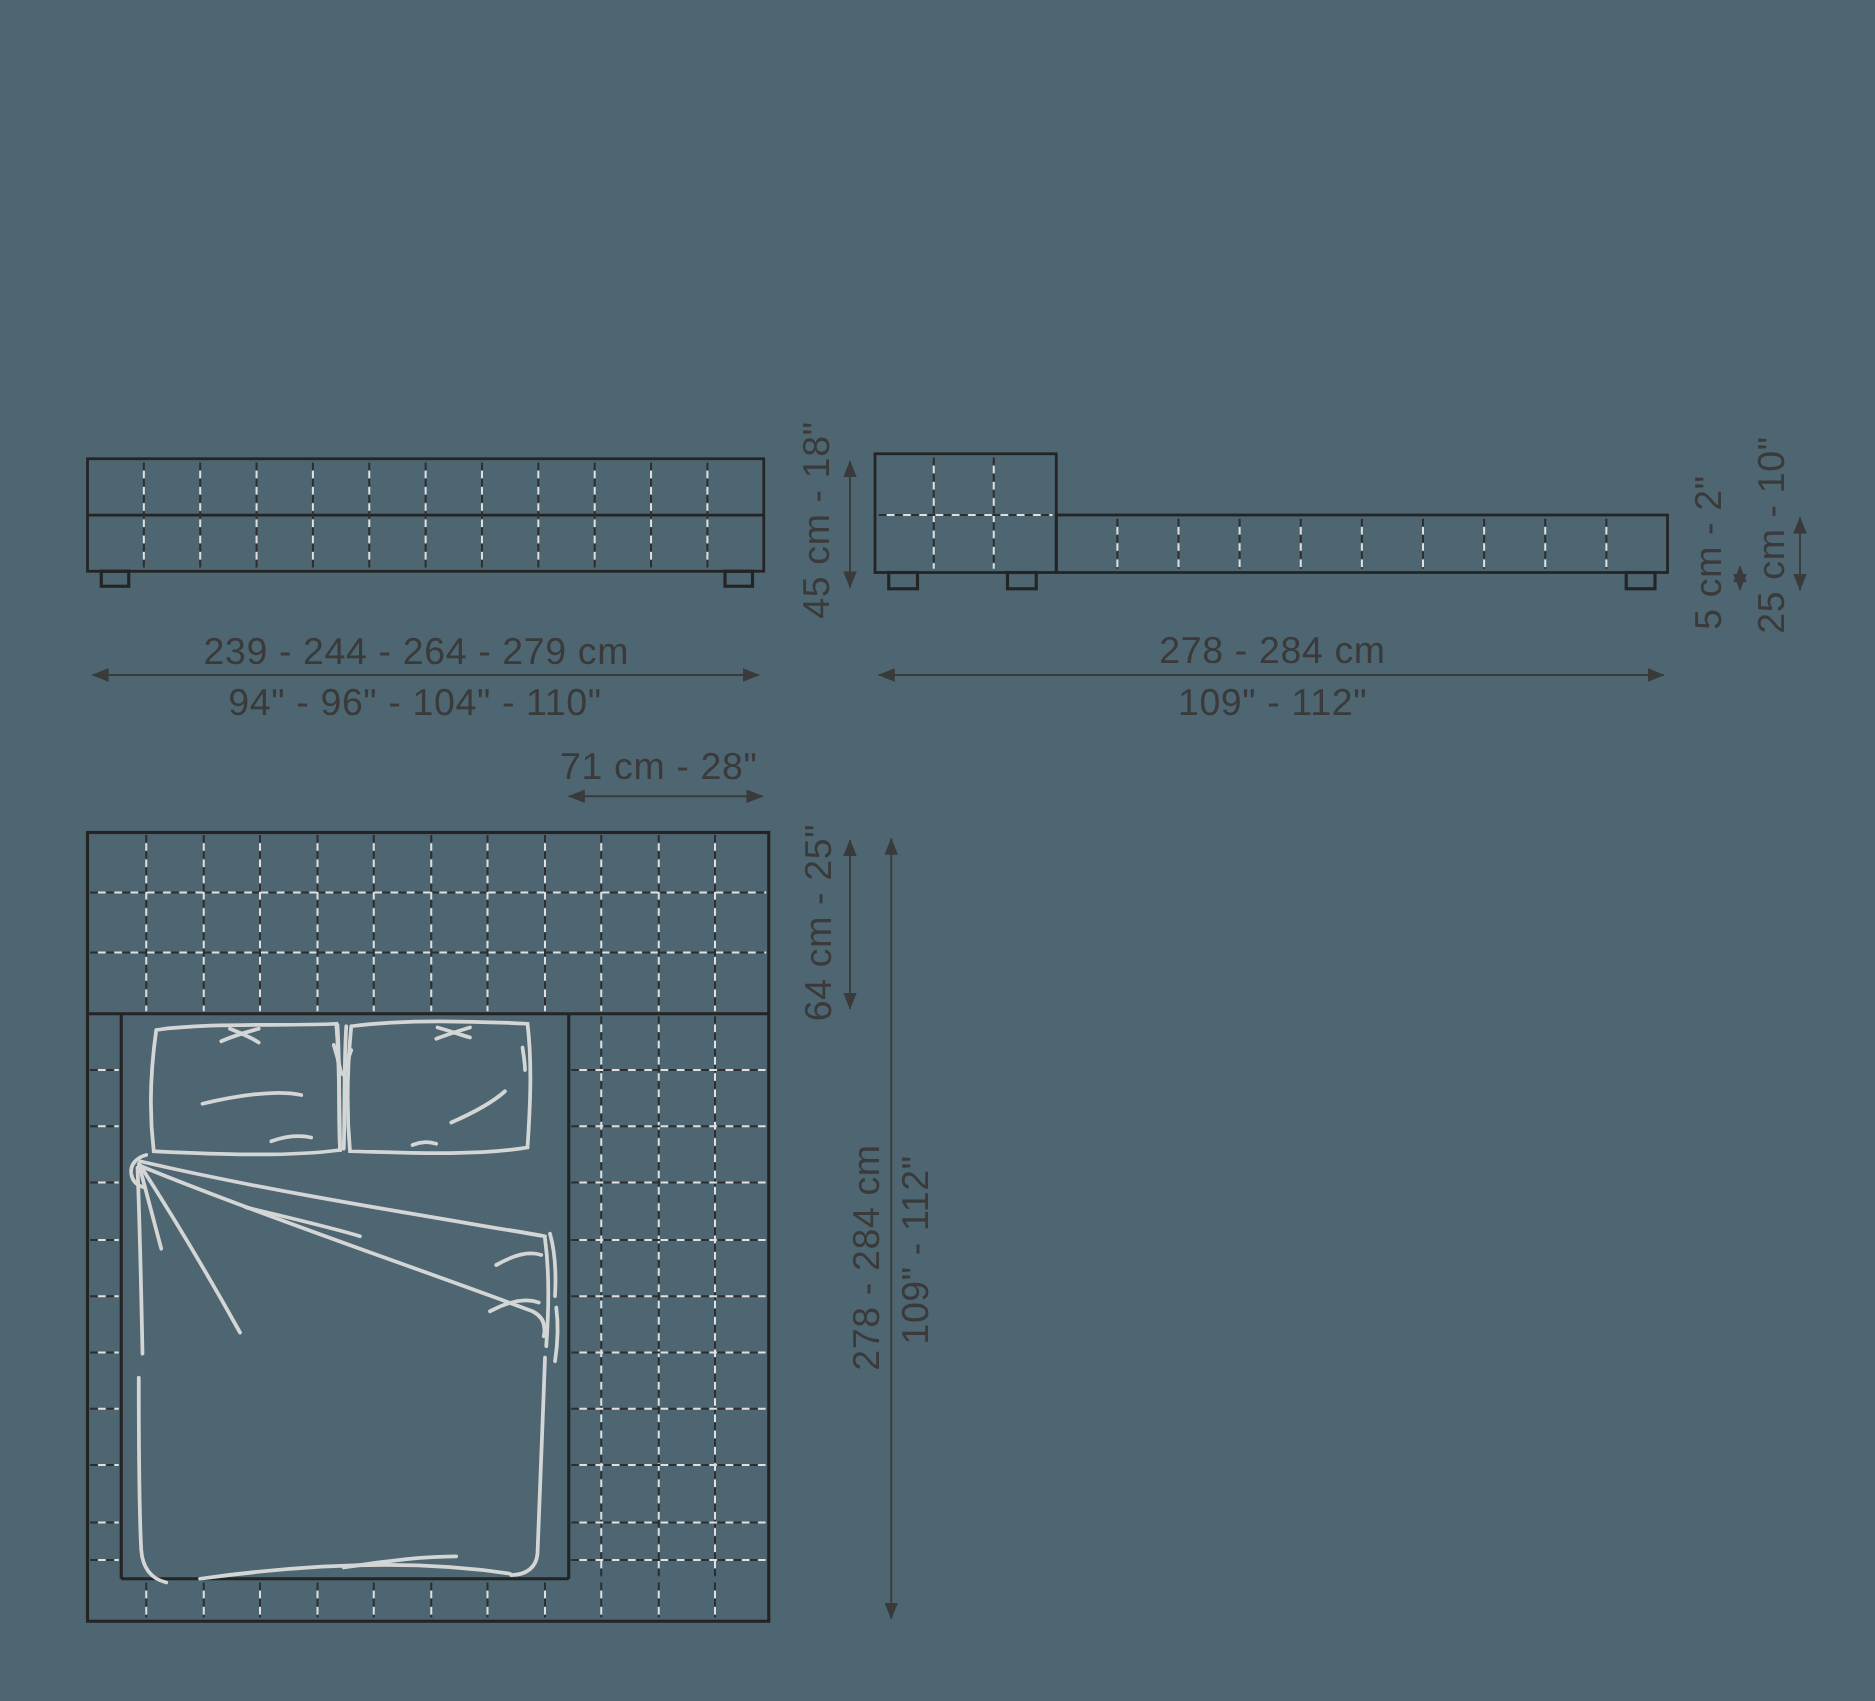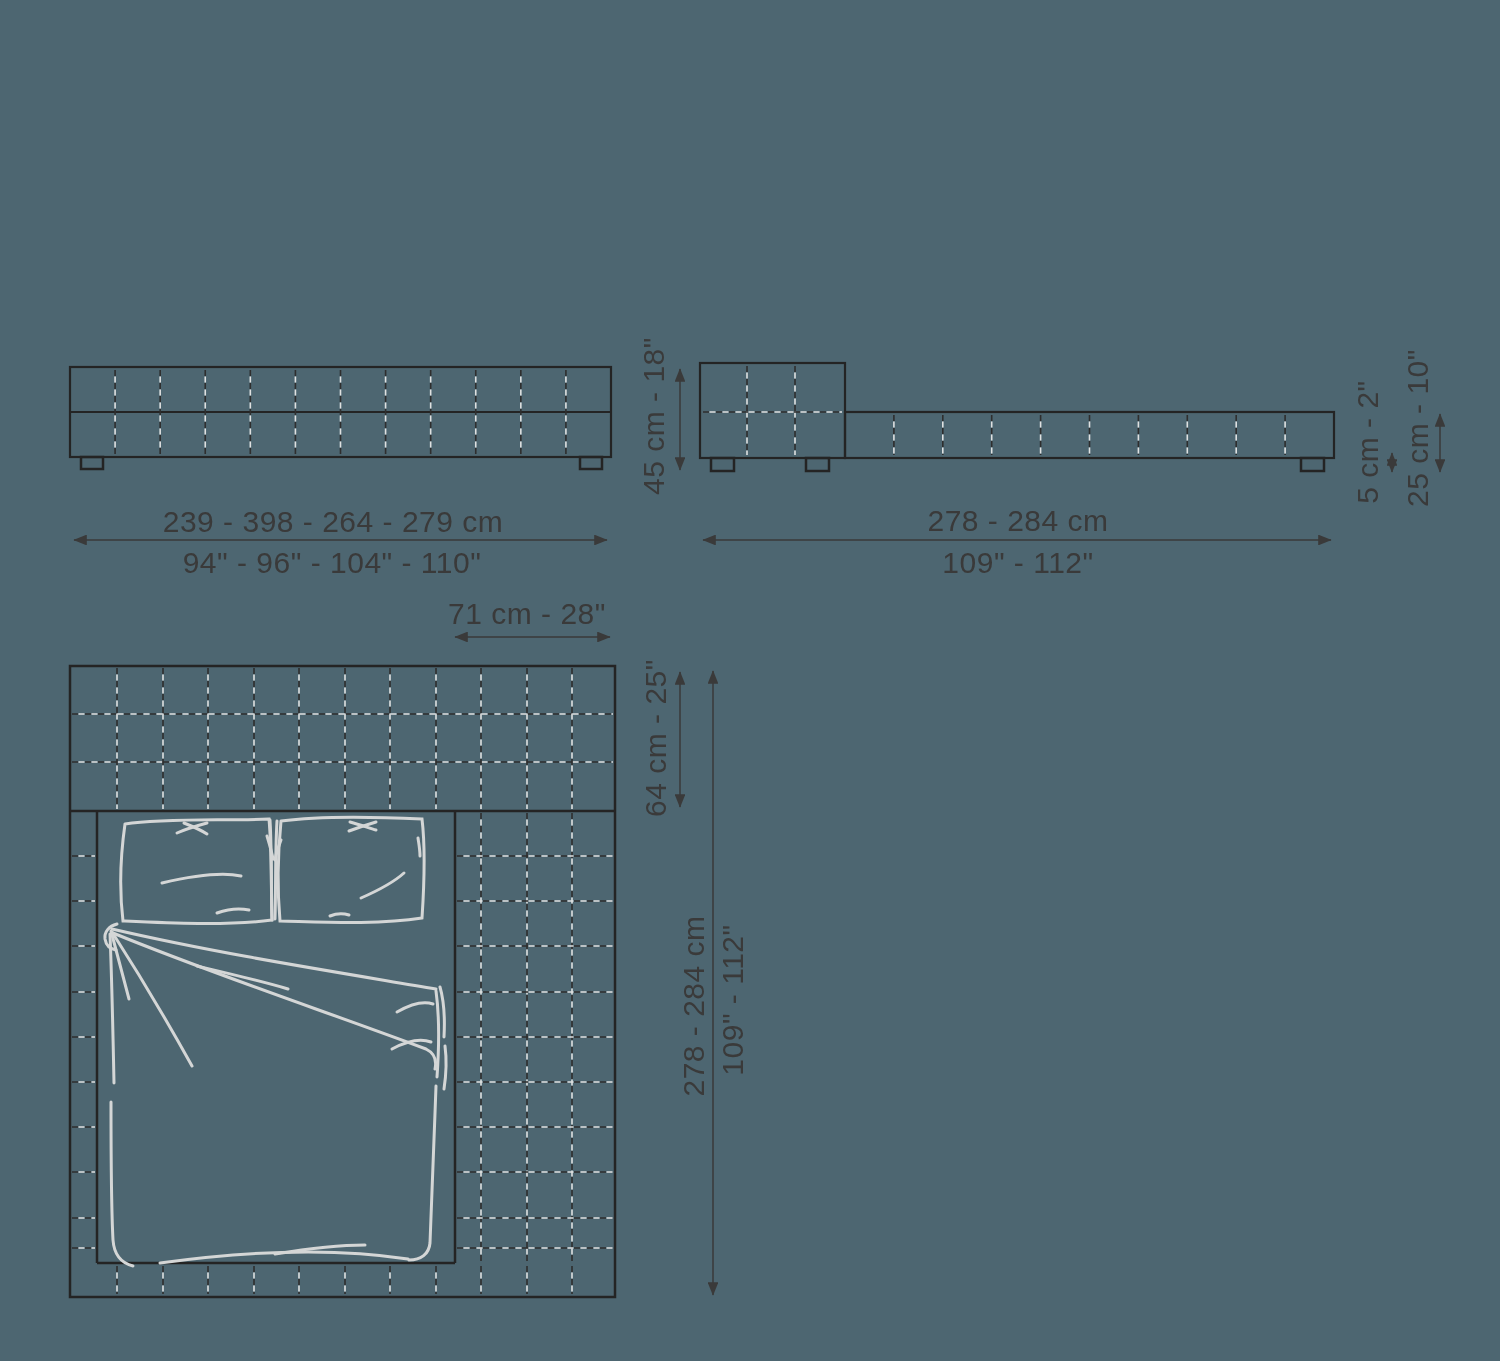--- a/index.html
+++ b/index.html
@@ -227,21 +227,21 @@
         <line x1="680" y1="369" x2="680" y2="470" stroke="#3a3a3a" stroke-width="1.5" marker-start="url(#ah)" marker-end="url(#ah)"></line>
         <line x1="703" y1="540" x2="1331" y2="540" stroke="#3a3a3a" stroke-width="1.5" marker-start="url(#ah)" marker-end="url(#ah)"></line>
         <line x1="1392" y1="453" x2="1392" y2="472" stroke="#3a3a3a" stroke-width="1.5" marker-start="url(#ah)" marker-end="url(#ah)"></line>
         <line x1="1440" y1="414" x2="1440" y2="472" stroke="#3a3a3a" stroke-width="1.5" marker-start="url(#ah)" marker-end="url(#ah)"></line>
         <line x1="455" y1="637" x2="610" y2="637" stroke="#3a3a3a" stroke-width="1.5" marker-start="url(#ah)" marker-end="url(#ah)"></line>
         <line x1="680" y1="672" x2="680" y2="807" stroke="#3a3a3a" stroke-width="1.5" marker-start="url(#ah)" marker-end="url(#ah)"></line>
         <line x1="713" y1="671" x2="713" y2="1295" stroke="#3a3a3a" stroke-width="1.5" marker-start="url(#ah)" marker-end="url(#ah)"></line>
       </g>
   </svg>
 
-  <div class="lbl" style="left:333px;top:522px">239 - 398 - 264 - 279 cm</div>
+  <div class="lbl" style="left:333px;top:522px">239 - 244 - 264 - 279 cm</div>
   <div class="lbl" style="left:332px;top:563px">94" - 96" - 104" - 110"</div>
 
   <div class="lbl rot" style="left:654px;top:416px">45 cm - 18"</div>
 
   <div class="lbl" style="left:1018px;top:521px">278 - 284 cm</div>
   <div class="lbl" style="left:1018px;top:563px">109" - 112"</div>
 
   <div class="lbl rot" style="left:1368px;top:442px">5 cm - 2"</div>
   <div class="lbl rot" style="left:1418px;top:428px">25 cm - 10"</div>
 

